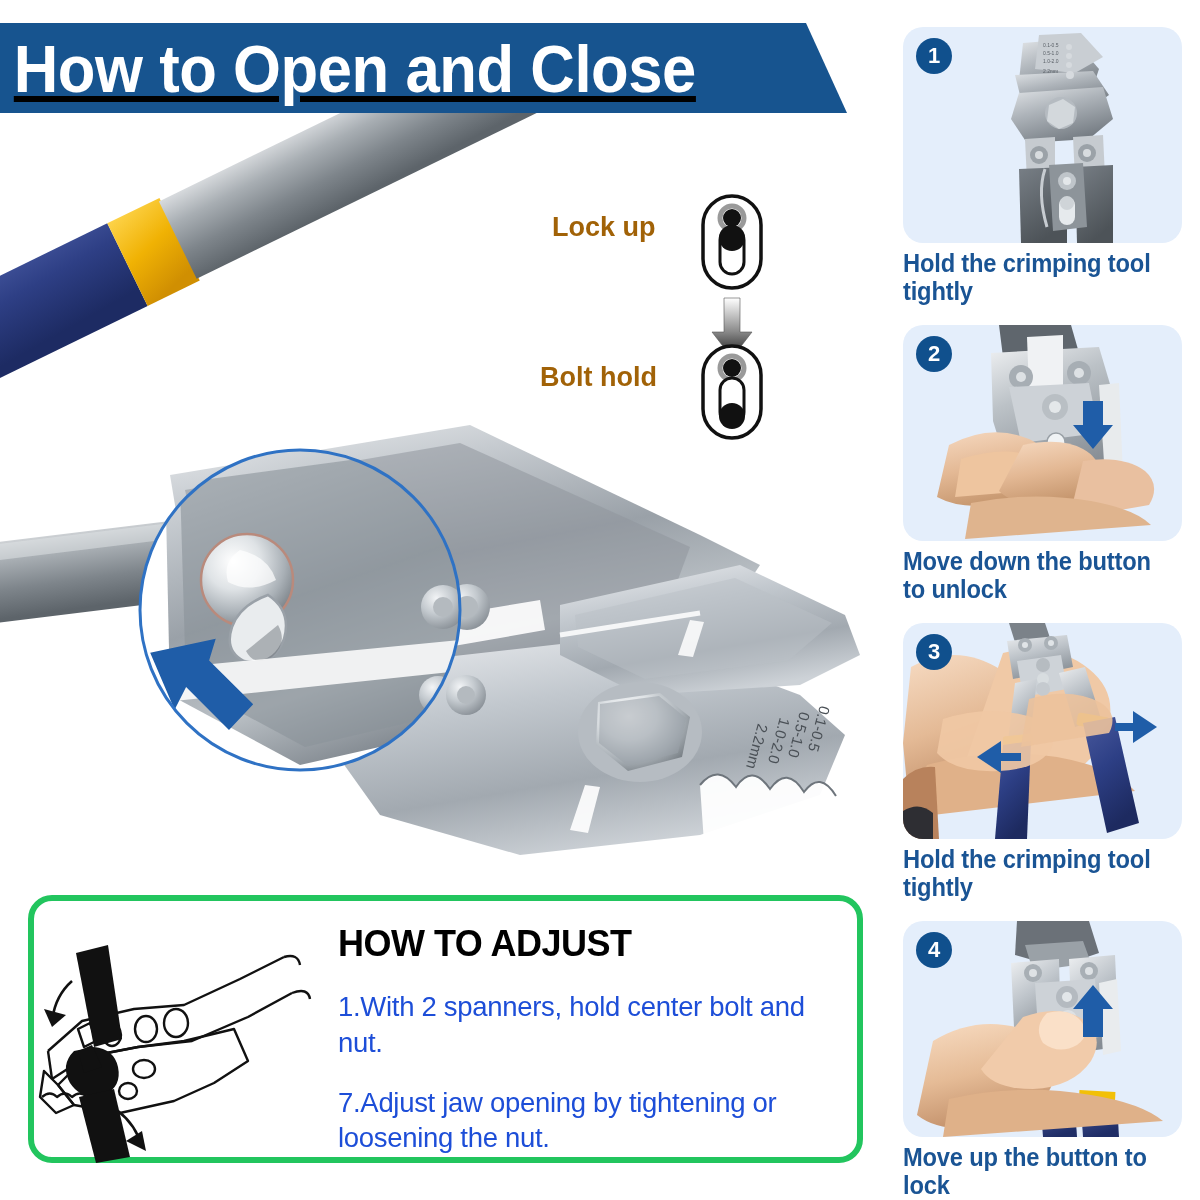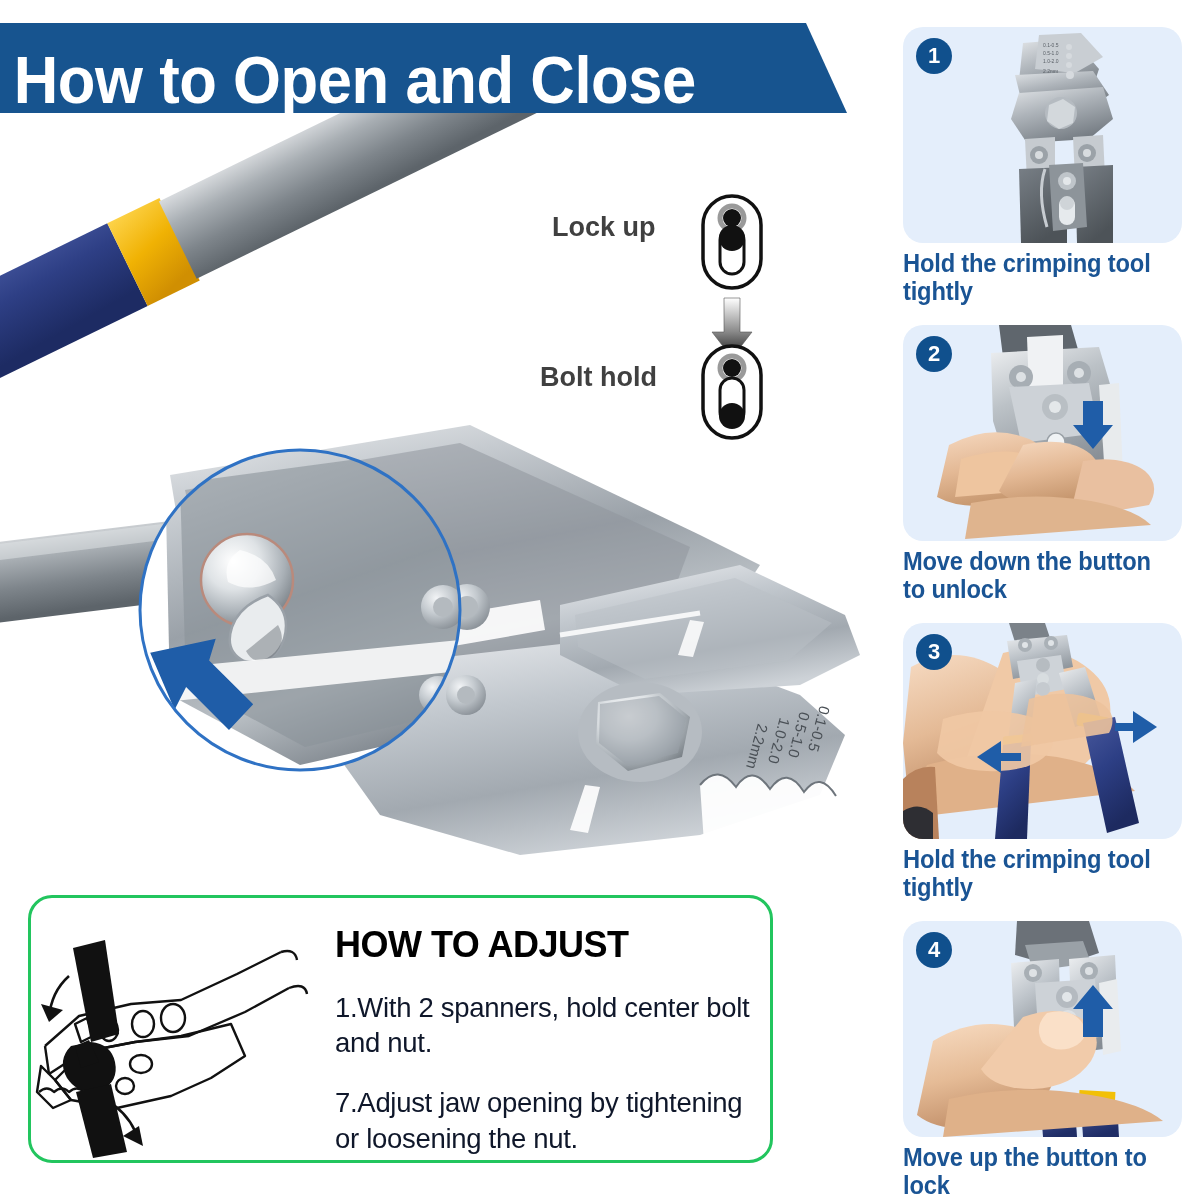--- a/index.html
+++ b/index.html
@@ -10,21 +10,21 @@
     overflow: hidden;
   }
   #page { position: relative; width: 1200px; height: 1200px; background: #fff; }
 
   
   .banner {
     position: absolute; left: 0; top: 23px; width: 860px; height: 90px;
     background: #17548f;
     -webkit-clip-path: polygon(0 0, 806px 0, 847px 100%, 0 100%);
     clip-path: polygon(0 0, 806px 0, 847px 100%, 0 100%);
-    display: flex; align-items: flex-end;
+    display: flex; align-items: center; text-decoration: underline;
   }
   .banner-title {
     color: #ffffff;
     font-family: "Liberation Sans Narrow", "Liberation Sans", sans-serif;
     font-weight: bold;
     font-size: 67px;
     letter-spacing: -0.5px;
     transform: scaleX(0.92);
     transform-origin: left center;
     padding-left: 15px;
@@ -32,40 +32,40 @@
     line-height: 1;
   }
 
   
   .hero { position: absolute; left: 0; top: 95px; width: 880px; height: 790px; overflow: hidden; }
   .hero svg { display: block; }
 
   
   .lockdiag { position: absolute; left: 540px; top: 190px; width: 250px; height: 250px; }
   .lock-label {
-    position: absolute; font-weight: bold; font-size: 27px; color: #404040;
+    position: absolute; font-weight: bold; font-size: 27px; color: #a16207;
     white-space: nowrap; letter-spacing: 0px;
   }
   .lock-label.up   { left: 12px;  top: 22px; }
   .lock-label.open { left: 0px;   top: 172px; }
 
   
   .adjust-box {
-    position: absolute; left: 28px; top: 895px; width: 745px; height: 268px;
-    border: 3px solid #22c55e; border-radius: 24px; background: #fff;
-    display: flex; align-items: center;
+    position: absolute; left: 28px; top: 895px; width: 835px; height: 268px;
+    border: 6px solid #22c55e; border-radius: 24px; background: #fff;
+    display: flex; align-items: flex-start;
   }
   .adjust-art { width: 300px; position: relative; flex: none; }
   .adjust-text { flex: 1; padding: 22px 20px 0 4px; }
   .adjust-title {
     font-weight: bold; font-size: 36px; color: #000;
     letter-spacing: -0.5px; margin-bottom: 18px;
   }
   .adjust-line {
-    font-size: 27.5px; color: #0f172a; line-height: 1.30;
+    font-size: 27.5px; color: #1d4ed8; line-height: 1.30;
     letter-spacing: -0.3px;
     margin-top: 24px;
   }
 
   
   .steps {
     position: absolute; left: 903px; top: 27px; width: 282px; height: 1150px;
   }
   .step { position: absolute; left: 0; width: 282px; }
   .step-photo {

